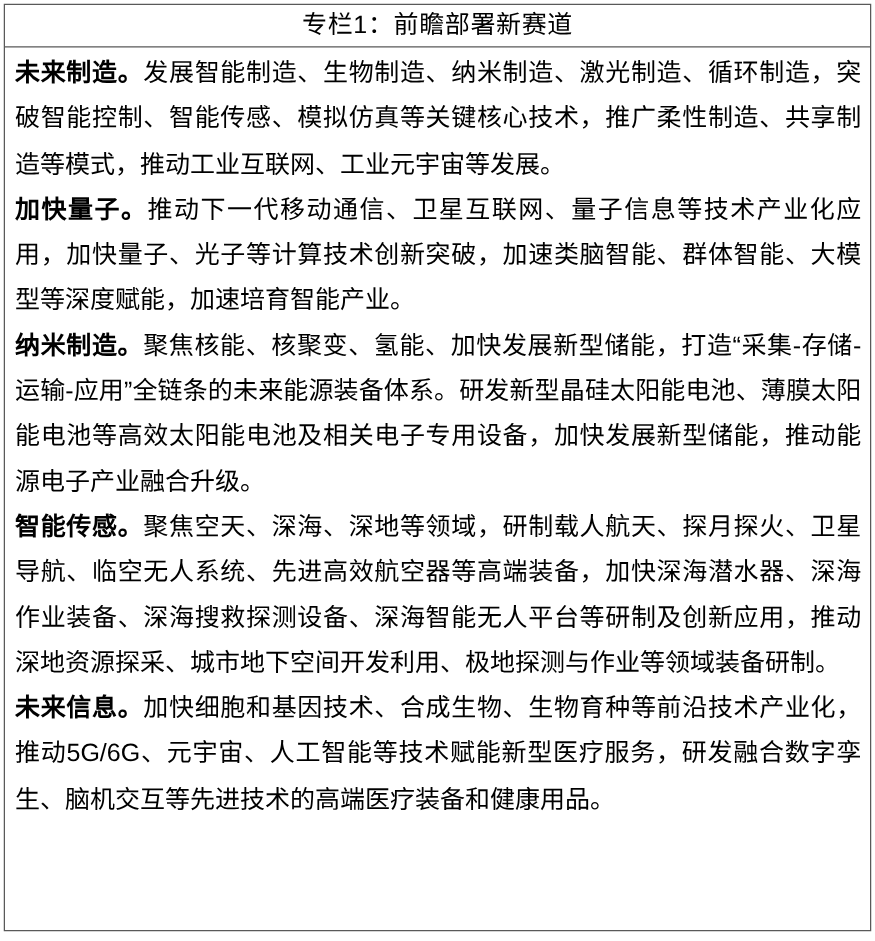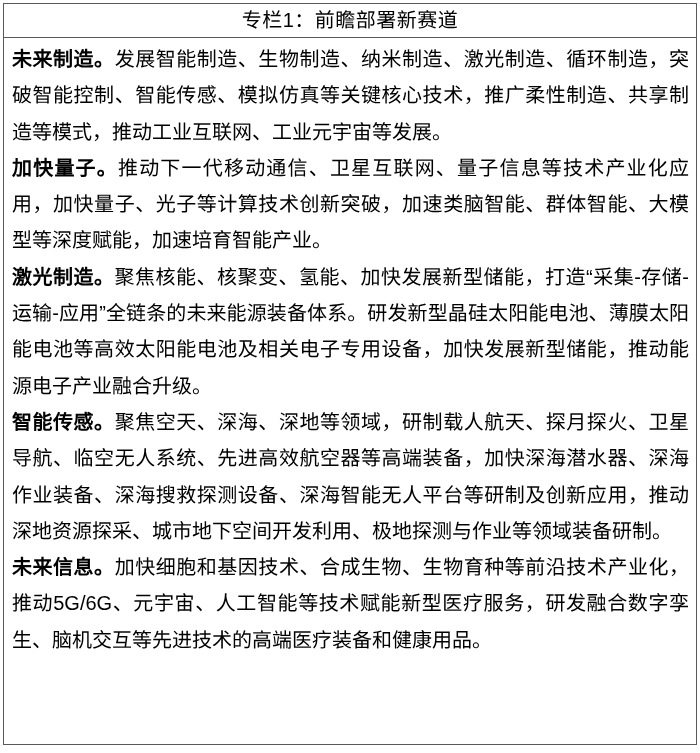--- a/index.html
+++ b/index.html
@@ -63,21 +63,21 @@
     <p>
       <span class="section-heading">未来制造。</span><span>发展智能制造、生物制造、纳米制造、激光制造、循环制造，突破智能控制、智能传感、模拟仿真等关键核心技术，推广柔性制造、共享制造等模式，推动工业互联网、工业元宇宙等发展。</span>
     </p>
 
     <p>
       <span class="section-heading">加快量子。</span><span>推动下一代移动通信、卫星互联网、量子信息等技术产业化应用，加快量子、光子等计算技术创新突破，加速类脑智能、群体智能、大模型等深度赋能，加速培育智能产业。</span>
     </p>
 
 
     <p>
-      <span class="section-heading">激光制造。</span><span>聚焦核能、核聚变、氢能、加快发展新型储能，打造“采集-存储-运输-应用”全链条的未来能源装备体系。研发新型晶硅太阳能电池、薄膜太阳能电池等高效太阳能电池及相关电子专用设备，加快发展新型储能，推动能源电子产业融合升级。</span>
+      <span class="section-heading">纳米制造。</span><span>聚焦核能、核聚变、氢能、加快发展新型储能，打造“采集-存储-运输-应用”全链条的未来能源装备体系。研发新型晶硅太阳能电池、薄膜太阳能电池等高效太阳能电池及相关电子专用设备，加快发展新型储能，推动能源电子产业融合升级。</span>
     </p>
 
     <p>
       <span class="section-heading">智能传感。</span><span>聚焦空天、深海、深地等领域，研制载人航天、探月探火、卫星导航、临空无人系统、先进高效航空器等高端装备，加快深海潜水器、深海作业装备、深海搜救探测设备、深海智能无人平台等研制及创新应用，推动深地资源探采、城市地下空间开发利用、极地探测与作业等领域装备研制。</span>
     </p>
 
     <p>
       <span class="section-heading">未来信息。</span><span>加快细胞和基因技术、合成生物、生物育种等前沿技术产业化，推动5G/6G、元宇宙、人工智能等技术赋能新型医疗服务，研发融合数字孪生、脑机交互等先进技术的高端医疗装备和健康用品。</span>
     </p>
 

